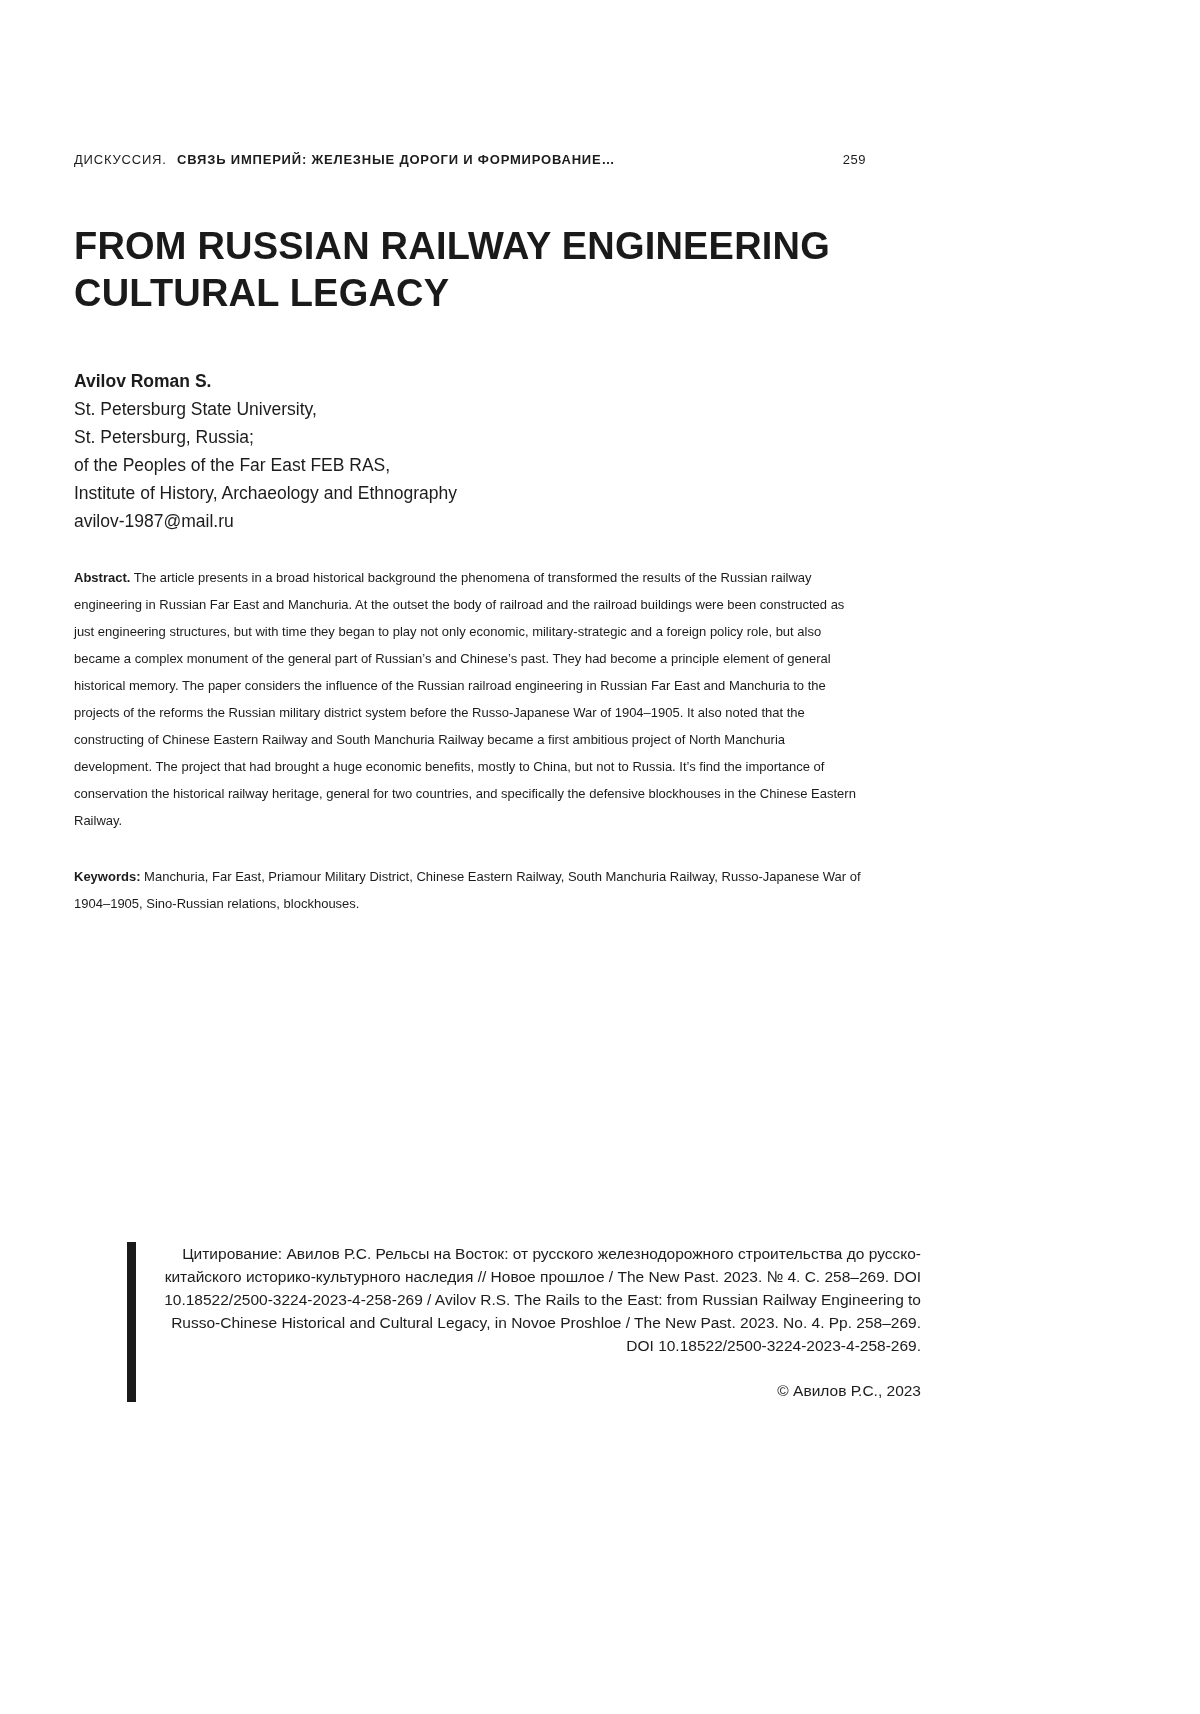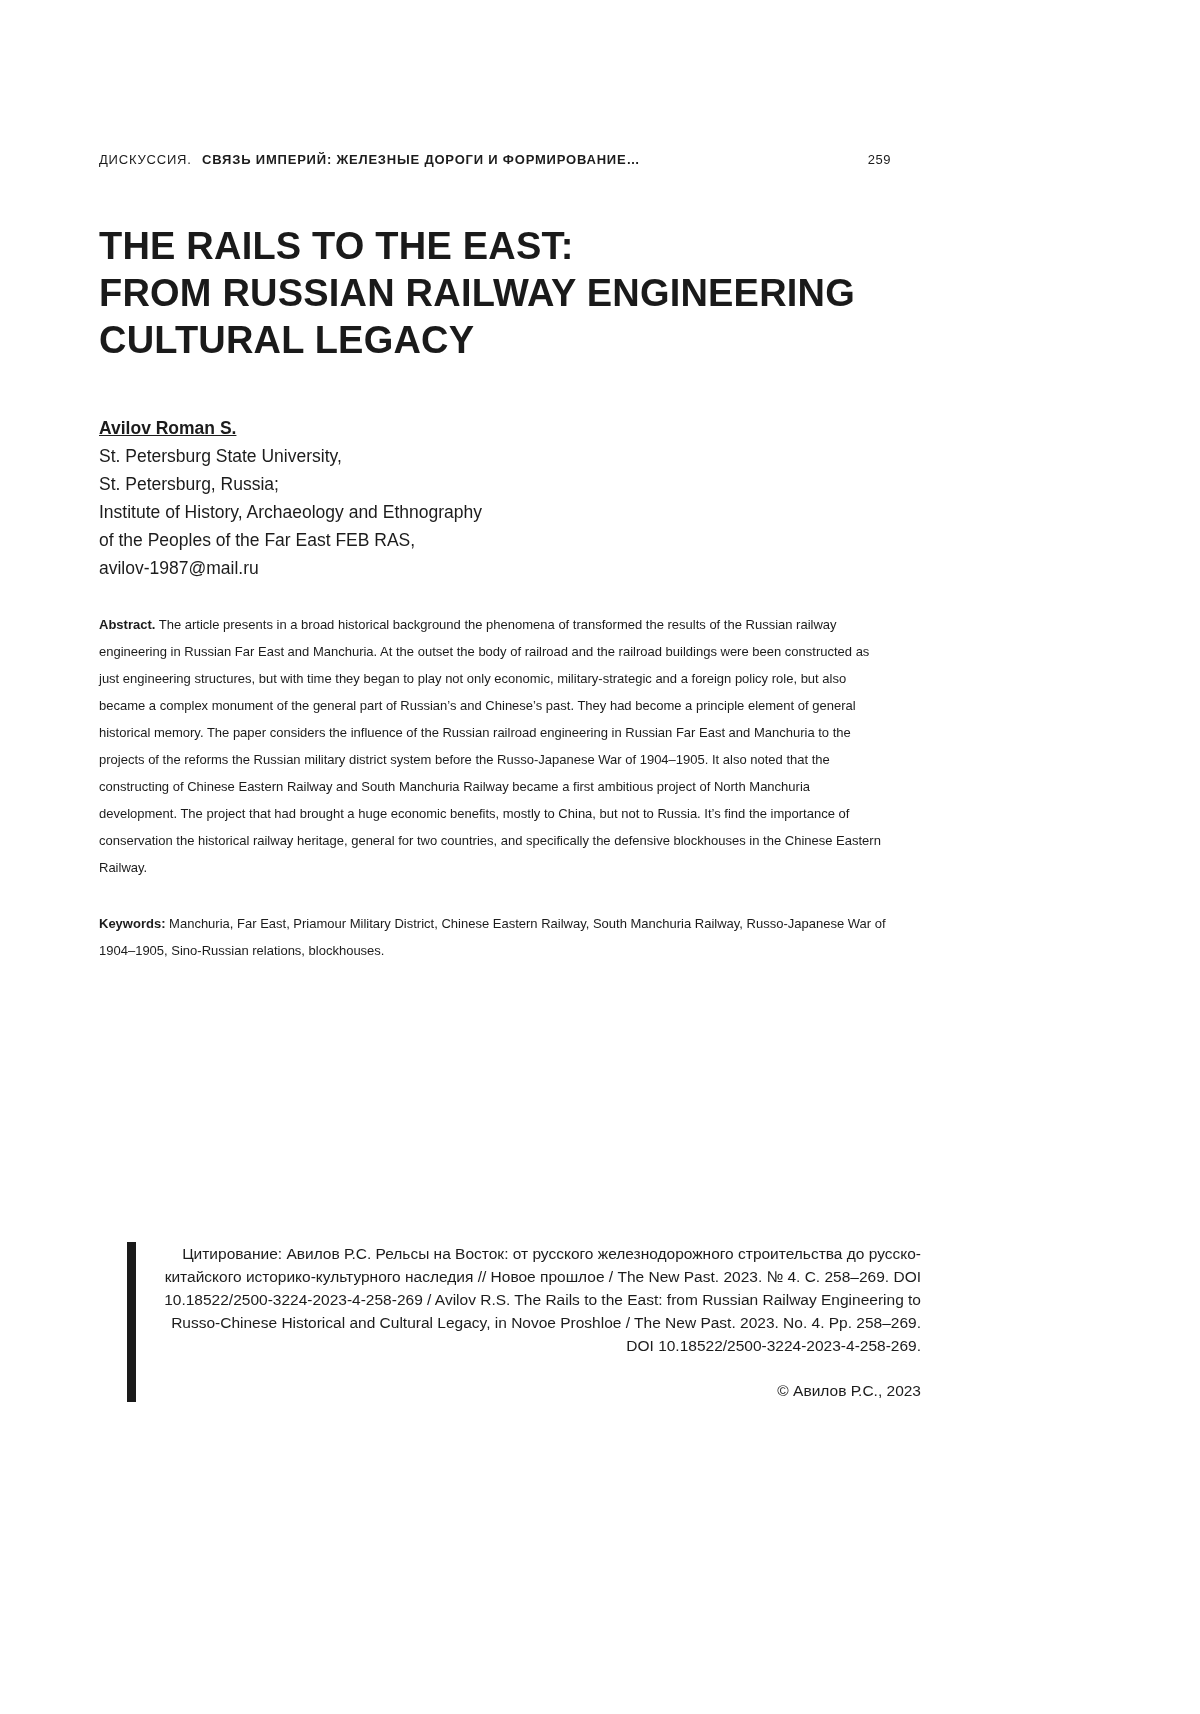--- a/index.html
+++ b/index.html
@@ -9,21 +9,21 @@
     height: 1714px;
     position: relative;
     font-family: "Liberation Sans", sans-serif;
     color: #1c1c1c;
     overflow: hidden;
   }
   .page {
     position: relative;
     width: 968px;
     height: 1714px;
-    padding: 152px 0 0 99px;
+    padding: 152px 0 0 74px;
   }
   .content { width: 792px; }
 
   
   .running-head {
     display: flex;
     justify-content: space-between;
     align-items: baseline;
     width: 792px;
     font-size: 13px;
@@ -45,21 +45,21 @@
     letter-spacing: 0.2px;
   }
   .article-title > div { white-space: nowrap; }
 
   
   .author-block {
     margin-top: 50px;
     font-size: 17.5px;
     line-height: 28px;
   }
-  .author-name { font-weight: 700; text-decoration: underline; }
+  .author-name { font-weight: 700; }
 
   
   .abstract, .keywords {
     margin-top: 29px;
     font-size: 13px;
     line-height: 27px;
     text-align: left;
   }
   .inline-label { font-weight: 700; }
 
@@ -93,31 +93,30 @@
 
     <div class="running-head">
       <div class="left">
         <span class="section">ДИСКУССИЯ.</span>
         <span class="running-title">СВЯЗЬ ИМПЕРИЙ: ЖЕЛЕЗНЫЕ ДОРОГИ И ФОРМИРОВАНИЕ…</span>
       </div>
       <span class="page-number">259</span>
     </div>
 
     <h1 class="article-title">
-      <div>THE RAILS TO THE EAST:</div>
       <div>FROM RUSSIAN RAILWAY ENGINEERING</div>
       <div>CULTURAL LEGACY</div>
     </h1>
 
     <div class="author-block">
       <div class="author-name">Avilov Roman S.</div>
       <div>St. Petersburg State University,</div>
       <div>St. Petersburg, Russia;</div>
+      <div>of the Peoples of the Far East FEB RAS,</div>
       <div>Institute of History, Archaeology and Ethnography</div>
-      <div>of the Peoples of the Far East FEB RAS,</div>
       <div>avilov-1987@mail.ru</div>
     </div>
 
     <p class="abstract"><span class="inline-label">Abstract.</span> <span>The article presents in a broad historical background the phenomena of transformed the results of the Russian railway engineering in Russian Far East and Manchuria. At the outset the body of railroad and the railroad buildings were been constructed as just engineering structures, but with time they began to play not only economic, military-strategic and a foreign policy role, but also became a complex monument of the general part of Russian’s and Chinese’s past. They had become a principle element of general historical memory. The paper considers the influence of the Russian railroad engineering in Russian Far East and Manchuria to the projects of the reforms the Russian military district system before the Russo-Japanese War of 1904–1905. It also noted that the constructing of Chinese Eastern Railway and South Manchuria Railway became a first ambitious project of North Manchuria development. The project that had brought a huge economic benefits, mostly to China, but not to Russia. It’s find the importance of conservation the historical railway heritage, general for two countries, and specifically the defensive blockhouses in the Chinese Eastern Railway.</span></p>
 
     <p class="keywords"><span class="inline-label">Keywords:</span> <span>Manchuria, Far East, Priamour Military District, Chinese Eastern Railway, South Manchuria Railway, Russo-Japanese War of 1904–1905, Sino-Russian relations, blockhouses.</span></p>
 
   </div>
 
   <div class="citation-section">

